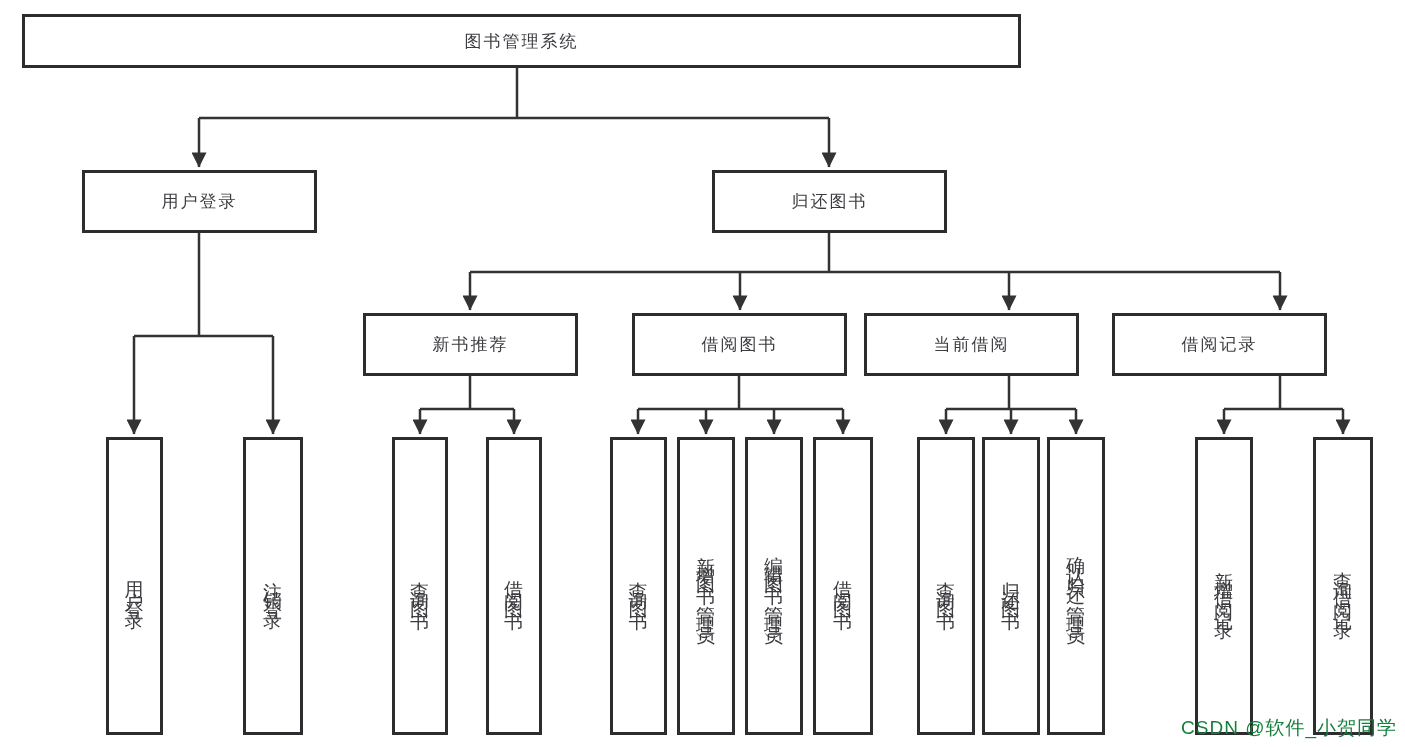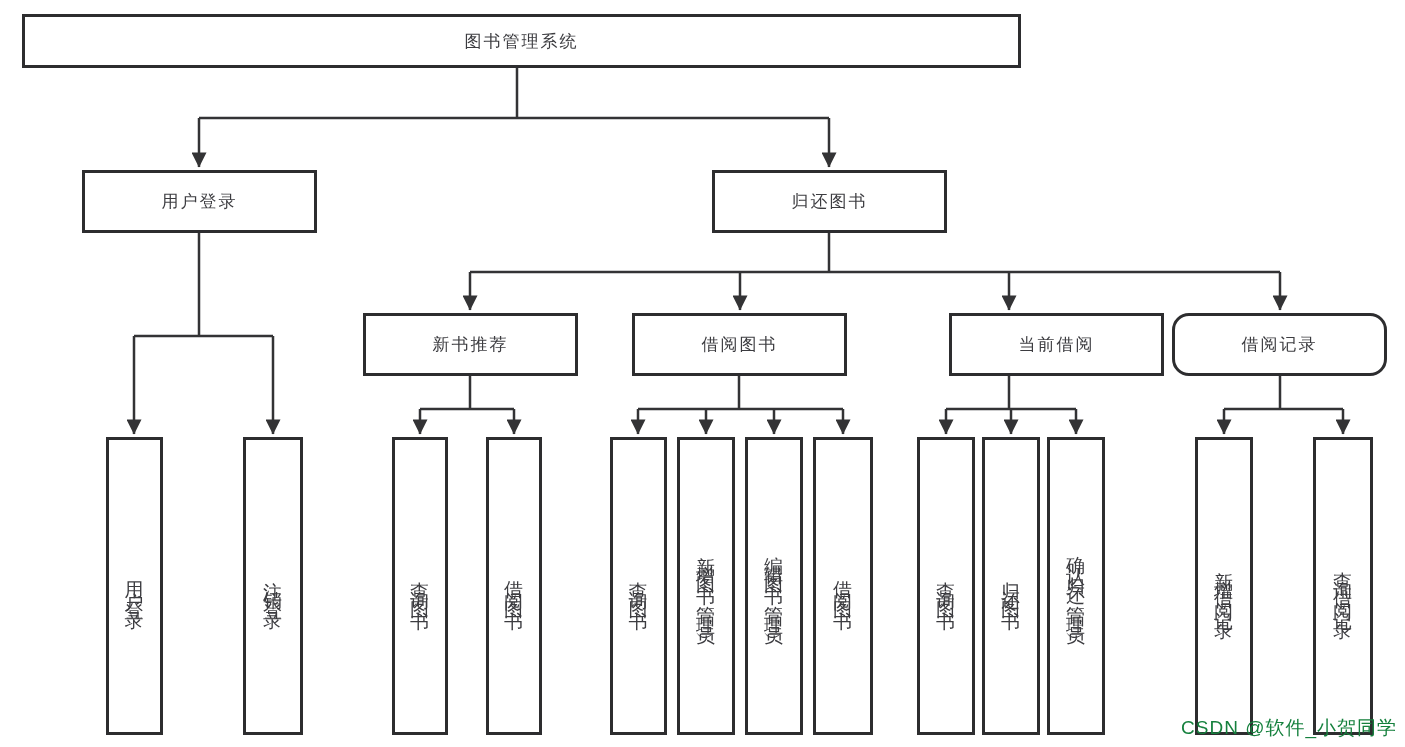--- a/index.html
+++ b/index.html
@@ -105,22 +105,22 @@
     <path d="M1343,409 V434" marker-end="url(#arrow)"></path>
   </svg>
 
   <div class="box h-box" style="left:22px; top:14px; width:999px; height:54px;">图书管理系统</div>
 
   <div class="box h-box lvl2" style="left:82px;">用户登录</div>
   <div class="box h-box lvl2" style="left:712px;">归还图书</div>
 
   <div class="box h-box lvl3" style="left:363px;">新书推荐</div>
   <div class="box h-box lvl3" style="left:632px;">借阅图书</div>
-  <div class="box h-box lvl3" style="left:949px;">当前借阅</div>
-  <div class="box h-box lvl3" style="left:1172px;border-radius:17px;">借阅记录</div>
+  <div class="box h-box lvl3" style="left:864px;">当前借阅</div>
+  <div class="box h-box lvl3" style="left:1112px;">借阅记录</div>
 
   <div class="box v-box leaf" style="left:106px; width:57px;">用户登录</div>
   <div class="box v-box leaf" style="left:243px; width:60px;">注销登录</div>
 
   <div class="box v-box leaf" style="left:392px; width:56px;">查询图书</div>
   <div class="box v-box leaf" style="left:486px; width:56px;">借阅图书</div>
 
   <div class="box v-box leaf" style="left:610px; width:57px;">查询图书</div>
   <div class="box v-box leaf" style="left:677px; width:58px;">新增图书（管理员）</div>
   <div class="box v-box leaf" style="left:745px; width:58px;">编辑图书（管理员）</div>

